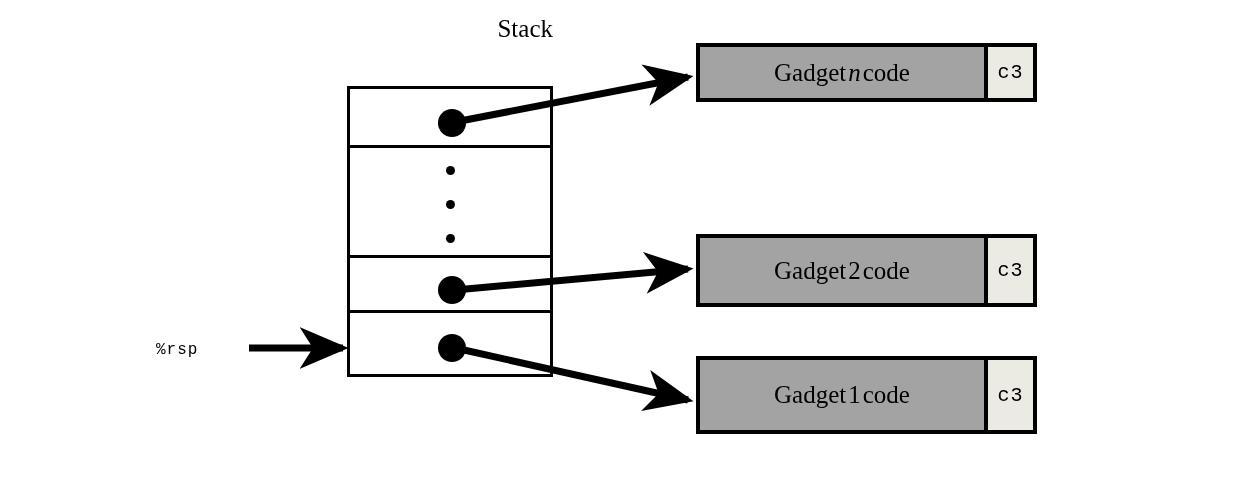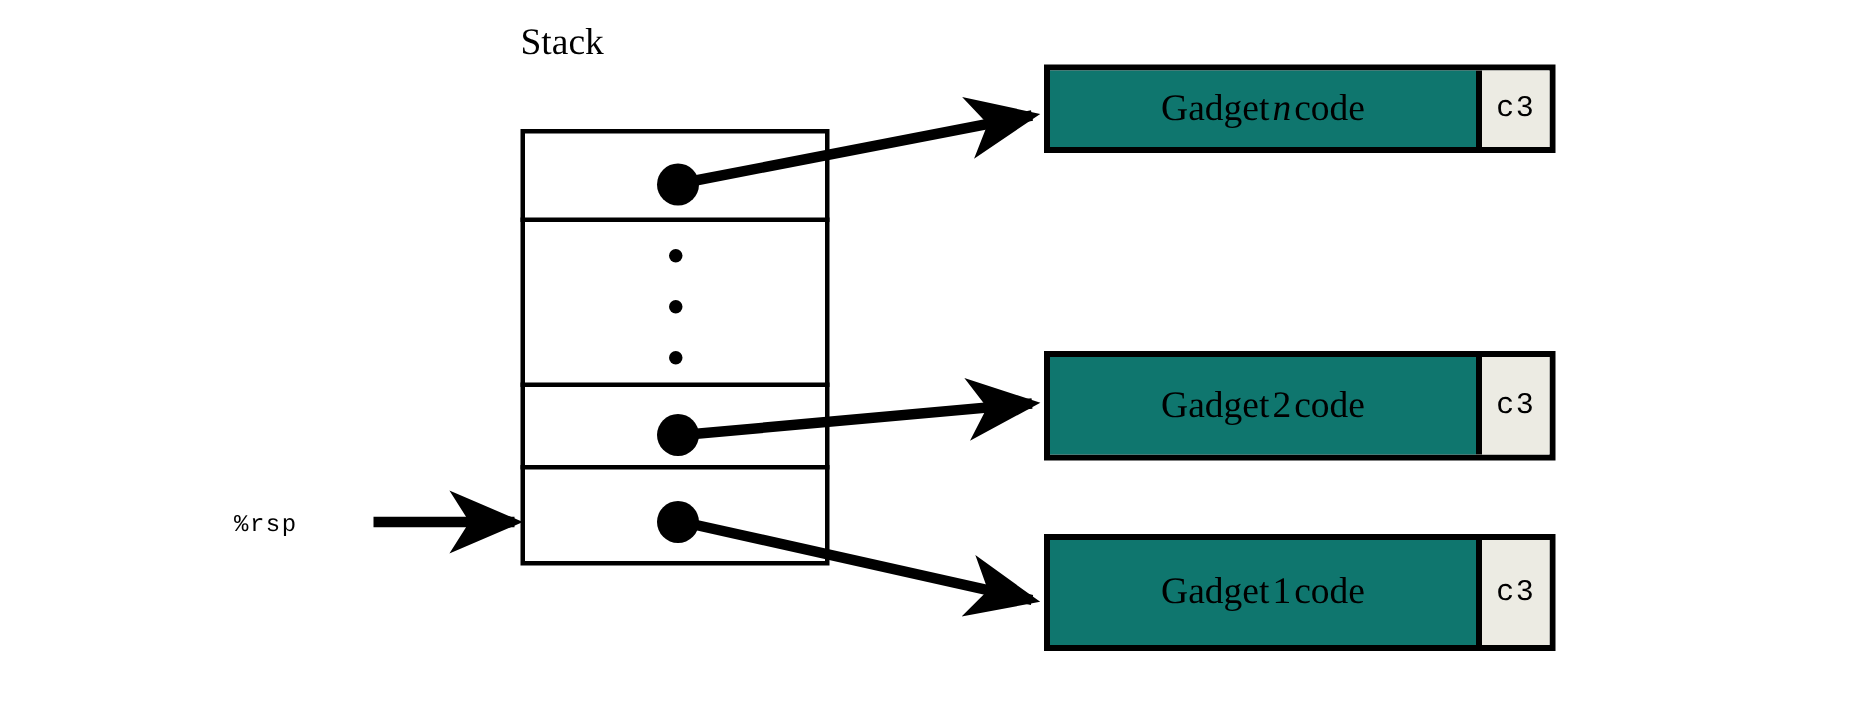--- a/index.html
+++ b/index.html
@@ -23,21 +23,21 @@
     width: 1247px;
     height: 480px;
   }
 
   
   .stack-title {
     position: absolute;
     left: 347px;
     top: 14px;
     width: 206px;
-    text-align: left;
+    text-align: right;
     font-size: 25px;
     line-height: 30px;
     font-family: "Liberation Serif", "DejaVu Serif", serif;
     white-space: nowrap;
   }
 
   .stack-box {
     position: absolute;
     left: 347px;
     top: 86px;
@@ -126,21 +126,21 @@
   .gadget-box.g-1 { top: 356px; height: 78px; }
 
   .gadget-code {
     flex: 1 1 auto;
     display: flex;
     align-items: center;
     justify-content: center;
     font-family: "Liberation Serif", "DejaVu Serif", serif;
     font-size: 25px;
     white-space: nowrap;
-    background: #0f766e;
+    background: #a3a3a3;
   }
   .gadget-code .var { font-style: italic; padding: 0 2px; }
 
   .gadget-ret {
     flex: 0 0 45px;
     border-left: 4px solid #000000;
     background: #ecebe3;
     display: flex;
     align-items: center;
     justify-content: center;

